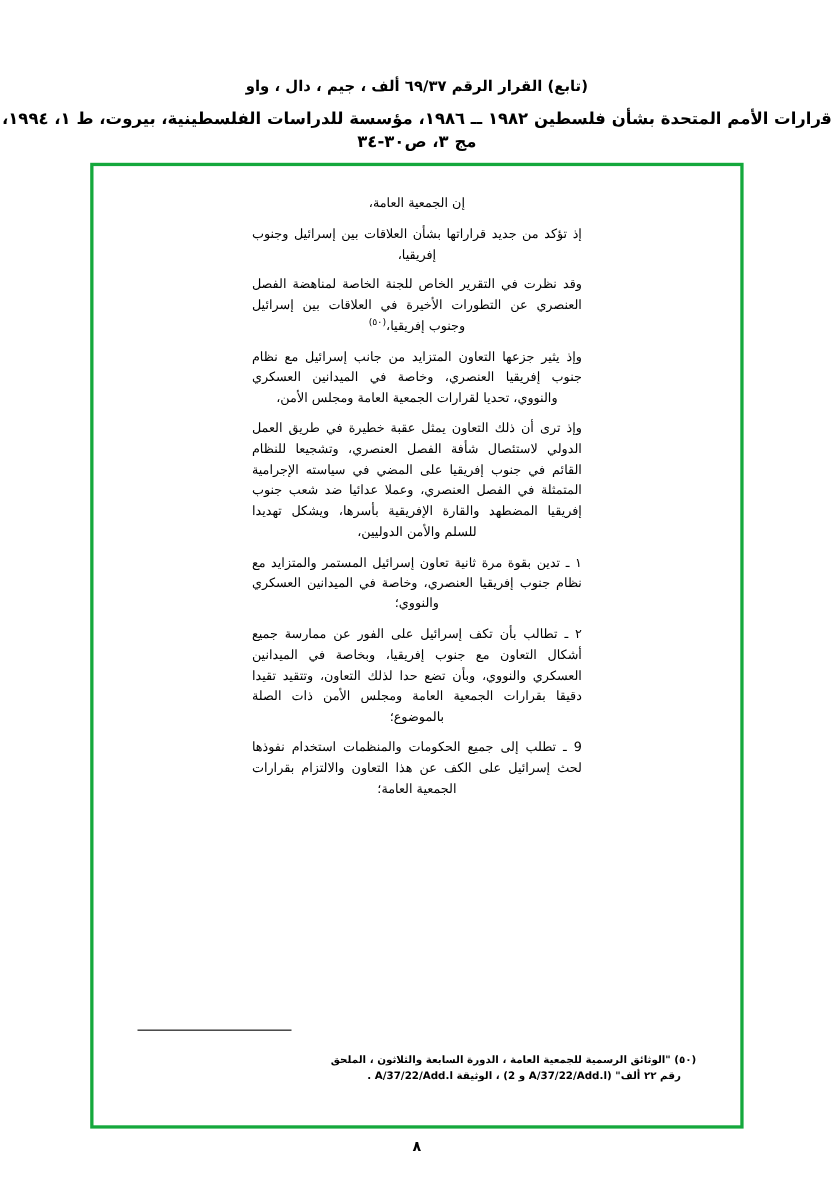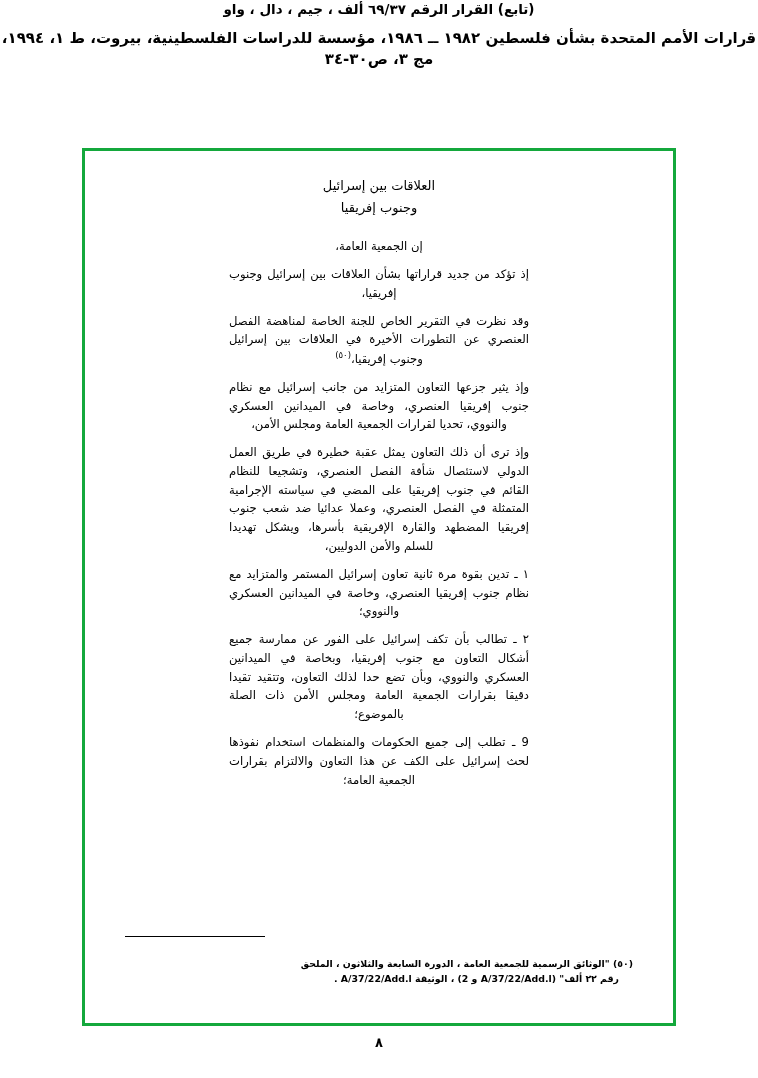--- a/index.html
+++ b/index.html
@@ -16,20 +16,21 @@
     overflow: hidden;
   }
   .page {
     position: relative;
     width: 758px;
     height: 1078px;
     box-sizing: border-box;
   }
   .header-block {
     text-align: center;
+    padding-top: 70px;
   }
   .header-title {
     font-size: 13.5px;
     font-weight: bold;
     letter-spacing: 0px;
     line-height: 1.4;
     direction: rtl;
   }
   .header-source {
     font-size: 15px;
@@ -131,24 +132,20 @@
 
   <div class="header-block">
     <div class="header-title">(تابع) القرار الرقم ٦٩/٣٧ ألف ، جيم ، دال ، واو</div>
     <div class="header-source">ﻗرارات الأمم المتحدة بشأن فلسطين ١٩٨٢ ــ ١٩٨٦، مؤسسة للدراسات الفلسطينية، بيروت، ط ١، ١٩٩٤، مج ٣، ص٣٠-٣٤</div>
   </div>
 
   <div class="doc-frame">
     <div class="doc-inner">
 
 
-      <div class="sec-title">
-        <div>العلاقات بين إسرائيل</div>
-        <div>وجنوب إفريقيا</div>
-      </div>
 
       <div class="body-col">
         <p class="para lead">إن الجمعية العامة،</p>
         <p class="para">إذ تؤكد من جديد قراراتها بشأن العلاقات بين إسرائيل وجنوب إفريقيا،</p>
         <p class="para"><span>وقد نظرت في التقرير الخاص للجنة الخاصة لمناهضة الفصل العنصري عن التطورات الأخيرة في العلاقات بين إسرائيل وجنوب إفريقيا،</span><span class="sup">(٥٠)</span></p>
         <p class="para">وإذ يثير جزعها التعاون المتزايد من جانب إسرائيل مع نظام جنوب إفريقيا العنصري، وخاصة في الميدانين العسكري والنووي، تحديا لقرارات الجمعية العامة ومجلس الأمن،</p>
         <p class="para">وإذ ترى أن ذلك التعاون يمثل عقبة خطيرة في طريق العمل الدولي لاستئصال شأفة الفصل العنصري، وتشجيعا للنظام القائم في جنوب إفريقيا على المضي في سياسته الإجرامية المتمثلة في الفصل العنصري، وعملا عدائيا ضد شعب جنوب إفريقيا المضطهد والقارة الإفريقية بأسرها، ويشكل تهديدا للسلم والأمن الدوليين،</p>
         <p class="para">١ ـ تدين بقوة مرة ثانية تعاون إسرائيل المستمر والمتزايد مع نظام جنوب إفريقيا العنصري، وخاصة في الميدانين العسكري والنووي؛</p>
         <p class="para">٢ ـ تطالب بأن تكف إسرائيل على الفور عن ممارسة جميع أشكال التعاون مع جنوب إفريقيا، وبخاصة في الميدانين العسكري والنووي، وبأن تضع حدا لذلك التعاون، وتتقيد تقيدا دقيقا بقرارات الجمعية العامة ومجلس الأمن ذات الصلة بالموضوع؛</p>
         <p class="para">9 ـ تطلب إلى جميع الحكومات والمنظمات استخدام نفوذها لحث إسرائيل على الكف عن هذا التعاون والالتزام بقرارات الجمعية العامة؛</p>

